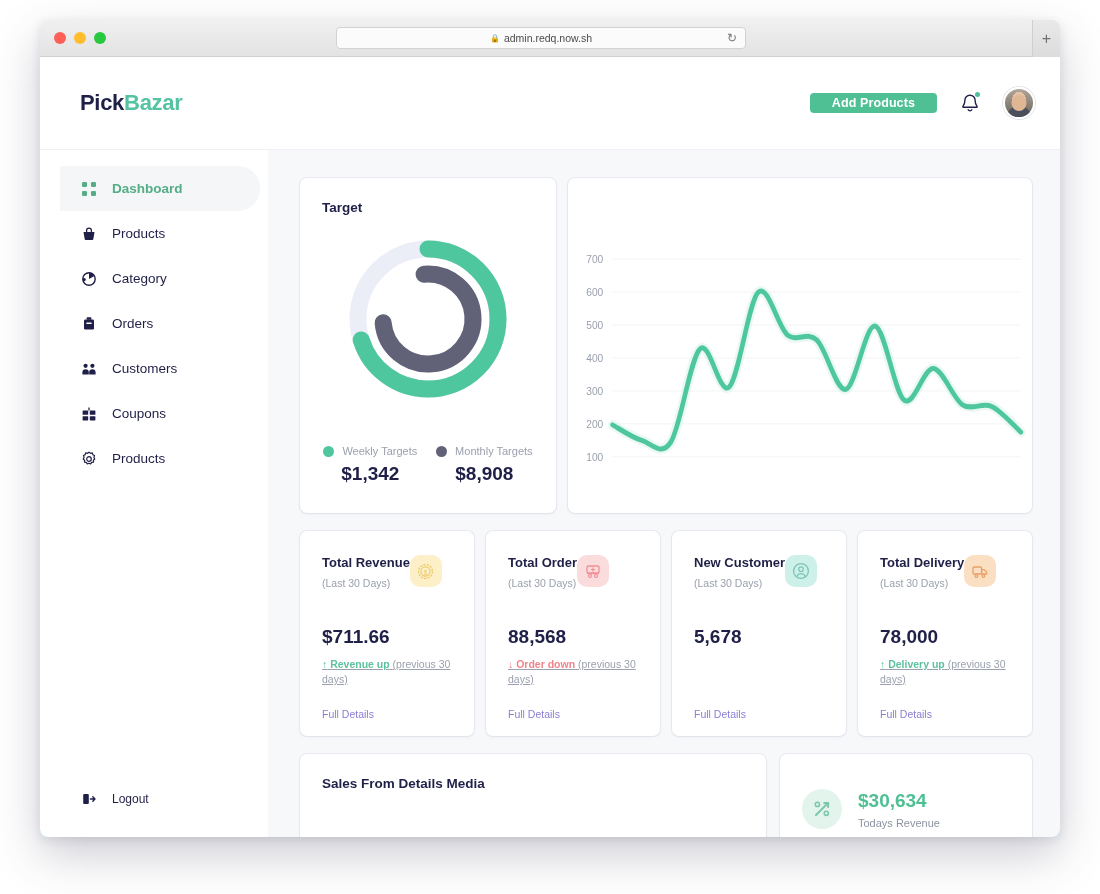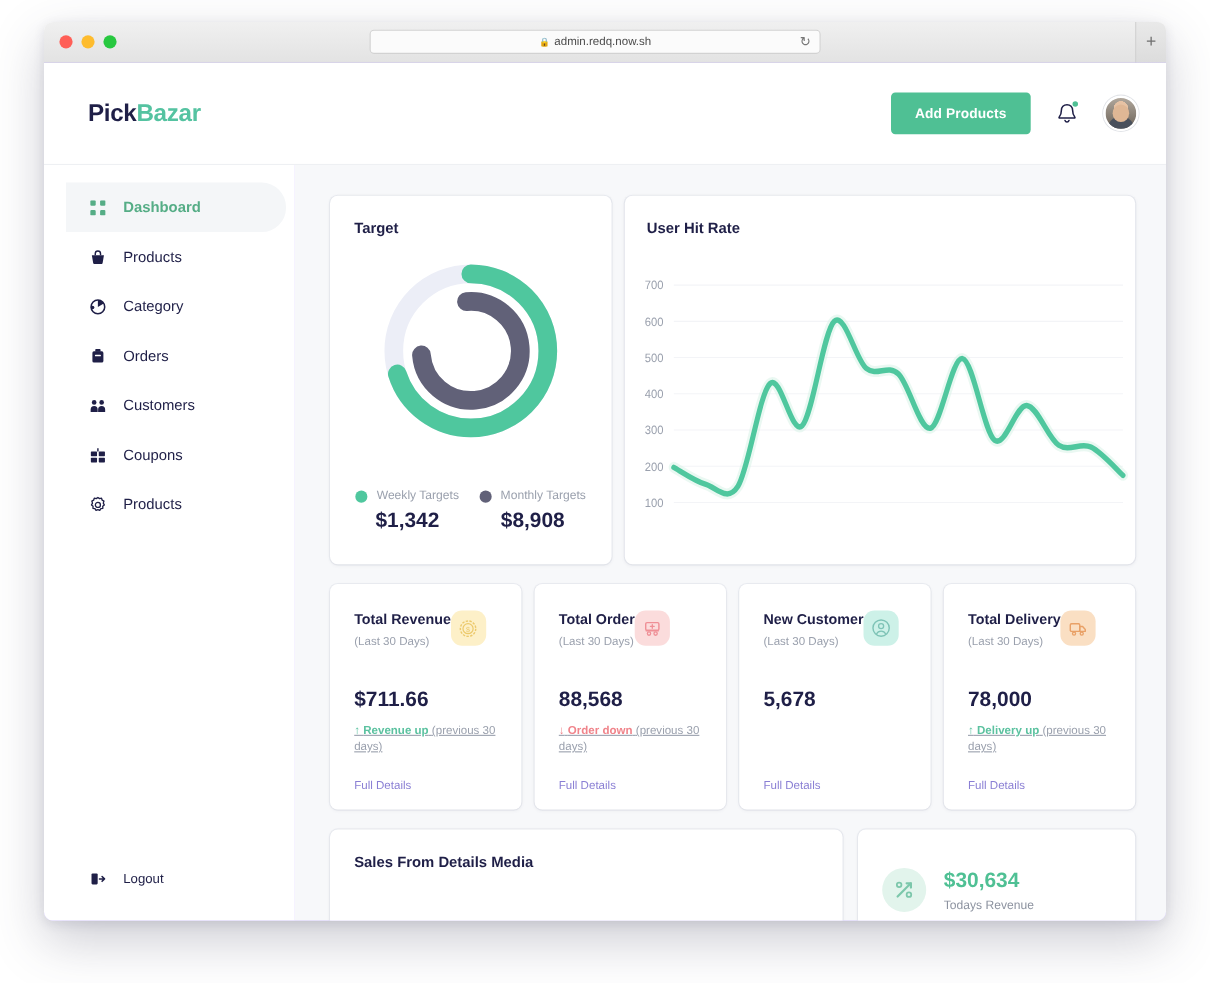--- a/index.html
+++ b/index.html
@@ -49,21 +49,21 @@
   }
   .new-tab-plus {
     position: absolute; right: 0; top: 0;
     width: 28px; height: 37px;
     display: flex; align-items: center; justify-content: center;
     font-size: 16px; color: #6f6f6f;
     background: linear-gradient(#e9e9e9,#dcdcdc);
     border-left: 1px solid #cfcfcf;
   }
 
-  .viewport { position: relative; width: 100%; height: 780px; background: #c4b5fd; overflow: hidden; }
+  .viewport { position: relative; width: 100%; height: 780px; background: #7dd3fc; overflow: hidden; }
 
   
   .app-header {
     position: absolute; left: 0; top: 0;
     width: 100%; height: 93px;
     background: #fff;
     border-bottom: 1px solid #eef0f3;
     display: flex; align-items: center;
     z-index: 5;
   }
@@ -71,21 +71,21 @@
   .logo .pick { color: #1f1f47; }
   .logo .bazar { color: #55c3a1; }
   .header-right {
     margin-left: auto; margin-right: 25px;
     display: flex; align-items: center; gap: 22px;
   }
   .btn-add-products {
     background: #4fc094;
     color: #fff;
     border: none; border-radius: 4px;
-    padding: 0 22px; height: 38px;
+    padding: 0 22px; height: 20px;
     font-size: 12.5px; font-weight: 700;
     font-family: "Liberation Sans", sans-serif;
     cursor: pointer;
     letter-spacing: 0.1px;
   }
   .bell-wrap { position: relative; width: 22px; height: 24px; cursor: pointer; }
   .bell-dot {
     position: absolute; right: 1px; top: 1px;
     width: 5px; height: 5px; border-radius: 50%;
     background: #4fc094;
@@ -386,21 +386,20 @@
               <div class="legend-head">
                 <span class="legend-dot" style="background:#616178"></span>
                 <span class="legend-label">Monthly Targets</span>
               </div>
               <div class="legend-value">$8,908</div>
             </div>
           </div>
         </section>
 
         <section class="card card-hitrate">
-          <div class="card-title">User Hit Rate</div>
           <svg class="hit-chart" viewBox="0 0 500 270" preserveAspectRatio="none">
             <g id="hr-grid">
                 <line x1="48" x2="488" y1="226.8235294117647" y2="226.8235294117647" stroke="#f3f4f7" stroke-width="1"></line>
                 <line x1="48" x2="488" y1="193.8823529411765" y2="193.8823529411765" stroke="#f3f4f7" stroke-width="1"></line>
                 <line x1="48" x2="488" y1="160.94117647058823" y2="160.94117647058823" stroke="#f3f4f7" stroke-width="1"></line>
                 <line x1="48" x2="488" y1="128" y2="128" stroke="#f3f4f7" stroke-width="1"></line>
                 <line x1="48" x2="488" y1="95.05882352941175" y2="95.05882352941175" stroke="#f3f4f7" stroke-width="1"></line>
                 <line x1="48" x2="488" y1="62.117647058823536" y2="62.117647058823536" stroke="#f3f4f7" stroke-width="1"></line>
                 <line x1="48" x2="488" y1="29.176470588235297" y2="29.176470588235297" stroke="#f3f4f7" stroke-width="1"></line>
               </g>

